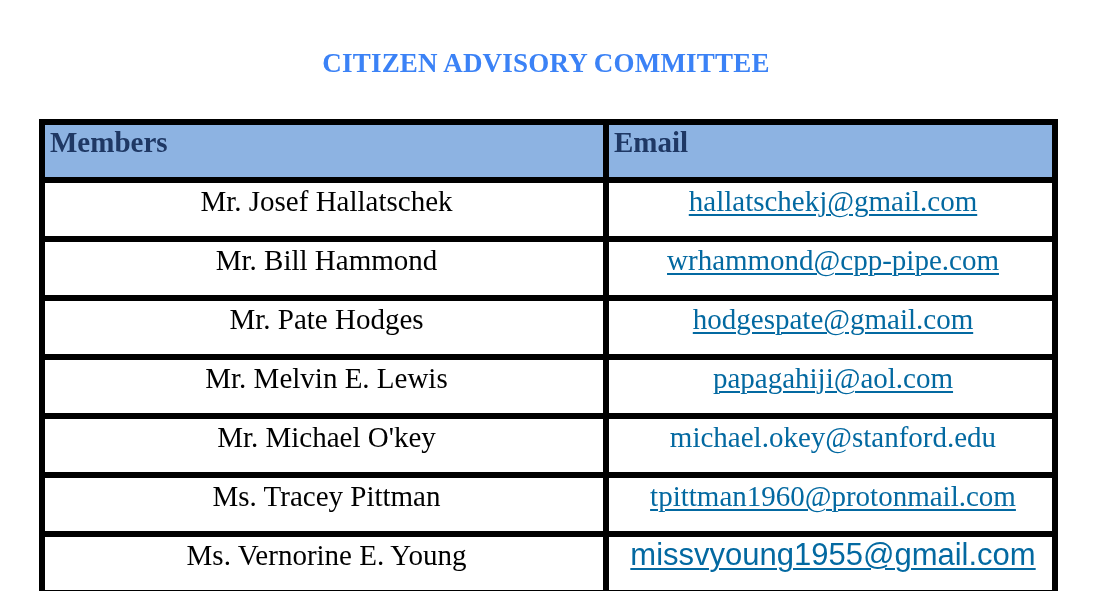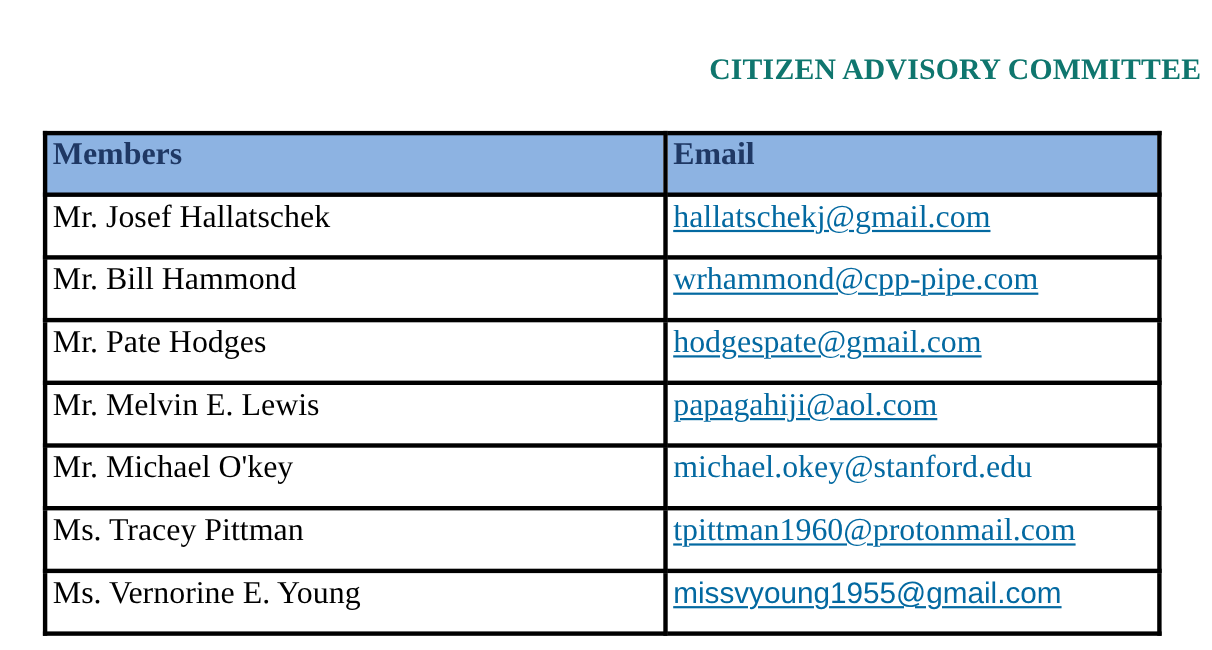--- a/index.html
+++ b/index.html
@@ -1,26 +1,26 @@
 <!DOCTYPE html>
 <html><head>
 <meta charset="utf-8">
 <style>
   html, body { margin:0; padding:0; background:#ffffff; }
   body { width:1102px; height:591px; position:relative; overflow:hidden; font-family:"Liberation Serif", serif; }
-  .title { position:absolute; left:0; width:1092px; top:48px; text-align:right; font-weight:bold; font-size:27px; color:#0f766e; letter-spacing:0.2px; }
+  .title { position:absolute; left:0; width:1092px; top:48px; text-align:center; font-weight:bold; font-size:27px; color:#3b82f6; letter-spacing:0.2px; }
   table.roster { position:absolute; left:39px; top:119px; border-collapse:collapse; table-layout:fixed; width:1013px; }
   table.roster col.c1 { width:564px; }
   table.roster col.c2 { width:449px; }
-  table.roster th, table.roster td { border:4px solid #000000; padding:0 0 17px 5px; height:36px; text-align:left; vertical-align:middle; white-space:nowrap; overflow:hidden; }
+  table.roster th, table.roster td { border:6px solid #000000; padding:0 0 17px 5px; height:36px; text-align:left; vertical-align:middle; white-space:nowrap; overflow:hidden; }
   table.roster th { background:#8db3e2; color:#1f3864; font-weight:bold; font-size:29px; height:35px; }
-  table.roster td { font-size:29px; color:#000; line-height:36px; }
+  table.roster td { font-size:29px; color:#000; line-height:36px;text-align:center; }
   .email { color:#0369a1; text-decoration:underline; text-decoration-thickness:2px; text-underline-offset:3px; }
   .email.plain { text-decoration:none;margin-top:45px; }
-  .email.sans { font-family:"Liberation Sans", sans-serif; font-size:27px; }
+  .email.sans { font-family:"Liberation Sans", sans-serif; font-size:31px; }
 </style>
 </head>
 <body>
 
 <div class="title">CITIZEN ADVISORY COMMITTEE</div>
 
 <table class="roster">
   <colgroup>
       <col class="c1">
       <col class="c2">

